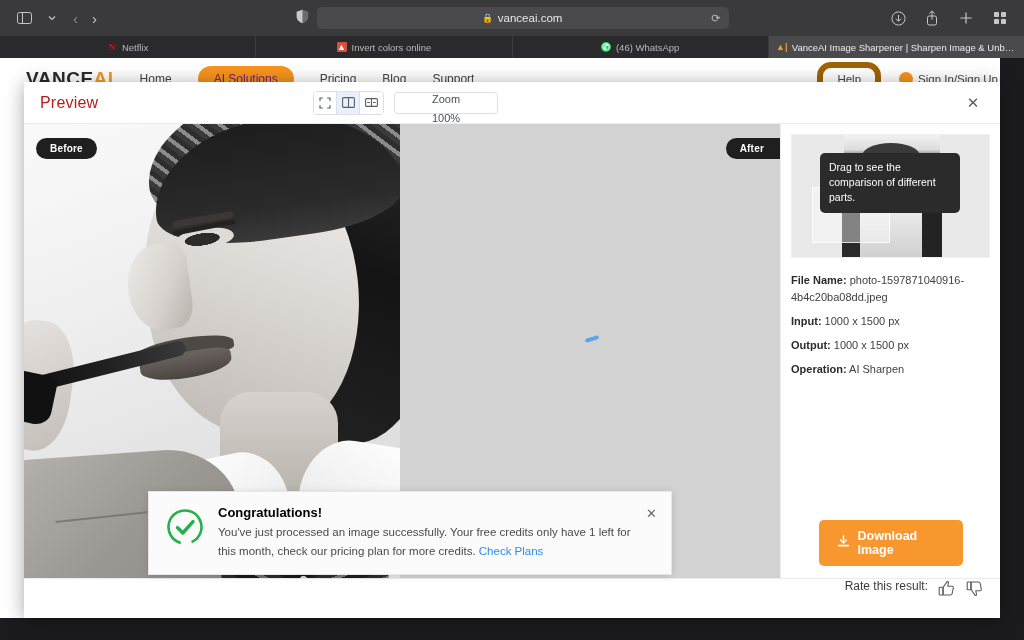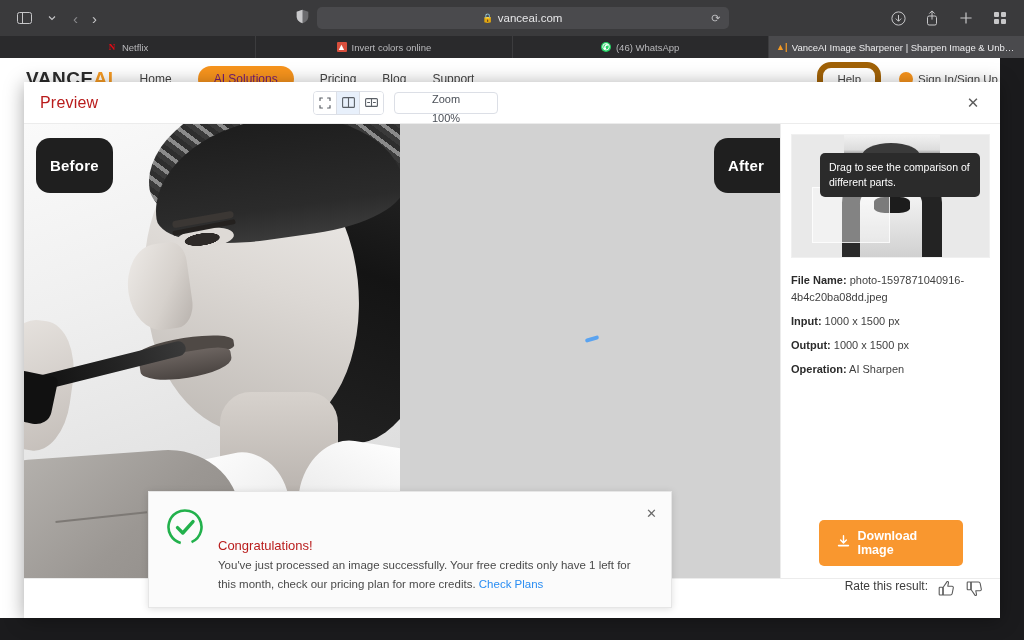--- a/index.html
+++ b/index.html
@@ -165,22 +165,22 @@
   .p-bow-l { position:absolute; left:0; top:4px; width:86px; height:52px;
     background:repeating-linear-gradient(32deg,#1a1a1a 0 9px,#6d6d6d 9px 13px,#2a2a2a 13px 20px);
     border-radius:40% 14% 36% 18%; transform:rotate(-6deg); }
   .p-bow-r { position:absolute; left:78px; top:0; width:92px; height:54px;
     background:repeating-linear-gradient(-28deg,#1f1f1f 0 9px,#797979 9px 13px,#2f2f2f 13px 20px);
     border-radius:14% 40% 18% 36%; transform:rotate(5deg); }
   .p-bow-k { position:absolute; left:72px; top:14px; width:26px; height:30px;
     background:#161616; border-radius:28%; }
 
   .badge {
-    position:absolute; z-index:6; background:#1f1f1f; color:#fff; font-size:15px;
-    font-weight:bold; padding:19px 14px; border-radius:14px; letter-spacing:.2px;
+    position:absolute; z-index:6; background:#1f1f1f; color:#fff; font-size:10px;
+    font-weight:bold; padding:5px 14px; border-radius:14px; letter-spacing:.2px;
   }
   .badge-before { left:12px; top:14px; }
   .badge-after { right:0px; top:14px; border-radius:14px 0 0 14px; padding-right:16px; }
 
   .pane-after { flex:1; position:relative; background:#d2d2d2; }
   .cursor-mark { position:absolute; left:185px; top:213px; width:14px; height:4px;
     background:#5aa3f0; border-radius:3px; transform:rotate(-16deg); }
 
   
   .side {
@@ -201,21 +201,21 @@
     background:linear-gradient(180deg,#f6f6f6,#cfcfcf); border-radius:18% 18% 0 0; }
   .th-jacket-l { position:absolute; left:-2px; top:52px; width:38px; height:72px;
     background:#2a2a2a; border-radius:22% 0 0 0; }
   .th-jacket-r { position:absolute; left:58px; top:52px; width:40px; height:72px;
     background:#232323; border-radius:0 22% 0 0; }
   .th-bow { position:absolute; left:30px; top:62px; width:36px; height:16px;
     background:#1c1c1c; border-radius:30%; }
   .thumb-viewport { position:absolute; left:20px; top:52px; width:78px; height:56px;
     background:rgba(255,255,255,.42); border:1px solid rgba(255,255,255,.75); cursor:move; }
   .tooltip {
-    position:absolute; left:28px; top:18px; width:160px; background:#2b2b2b; color:#fff;
+    position:absolute; left:28px; top:18px; width:140px; background:#2b2b2b; color:#fff;
     font-size:10.5px; line-height:1.45; padding:7px 9px; border-radius:5px; z-index:4;
   }
 
   .meta { padding:14px 0 0 0; font-size:11px; color:#3c3c3c; line-height:1.55; }
   .meta-row { margin-bottom:7px; }
   .meta-k { font-weight:bold; color:#2b2b2b; }
   .meta-v { color:#3f3f3f; }
 
   .dl-wrap { margin-top:auto; padding:0 0 12px 0; display:flex; justify-content:center; }
   .dl-btn {
@@ -234,21 +234,21 @@
     align-items:center; justify-content:center; }
 
   
   .toast {
     position:absolute; left:148px; top:491px; width:524px; background:#fbfbfb;
     border:1px solid #e6e6e6; box-shadow:0 1px 7px rgba(0,0,0,.13);
     display:flex; align-items:flex-start; gap:13px; padding:13px 14px 14px 16px; z-index:20;
   }
   .toast-ico { flex:0 0 auto; margin-top:2px; }
   .toast-body { flex:1; }
-  .toast-title { font-size:13px; font-weight:normal; color:#b91c1c; margin-bottom:3px;margin-top:33px; }
+  .toast-title { font-size:13px; font-weight:bold; color:#000000; margin-bottom:3px; }
   .toast-text { font-size:11.5px; color:#4a4a4a; line-height:1.62; }
   .toast-link { color:#2a8df2; }
   .toast-x { color:#6a6a6a; font-size:13px; cursor:pointer; margin-top:1px; }
 </style>
 </head>
 <body>
 
 <div class="browser">
 
   <div class="toolbar">

